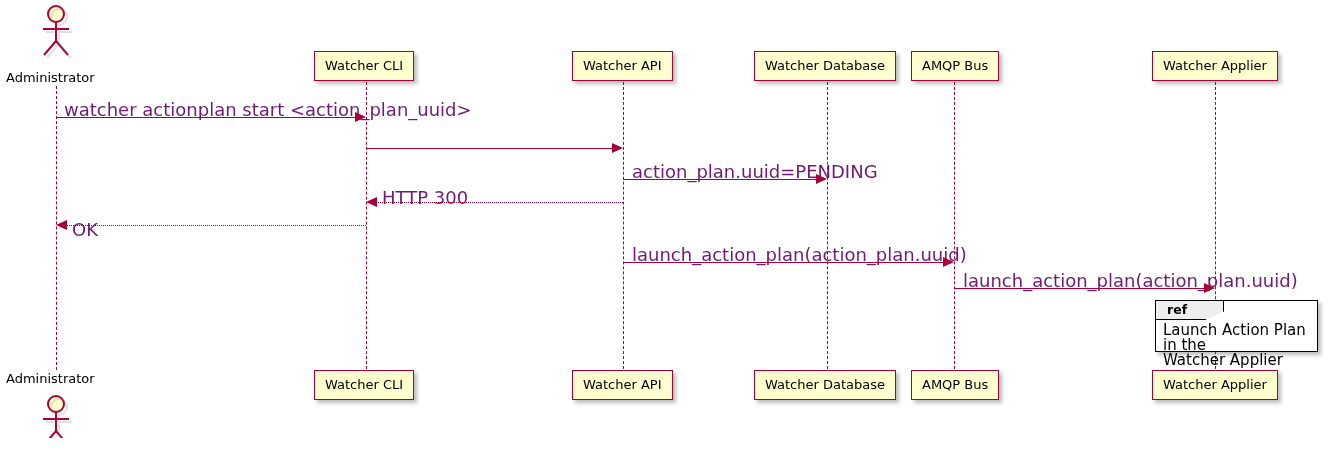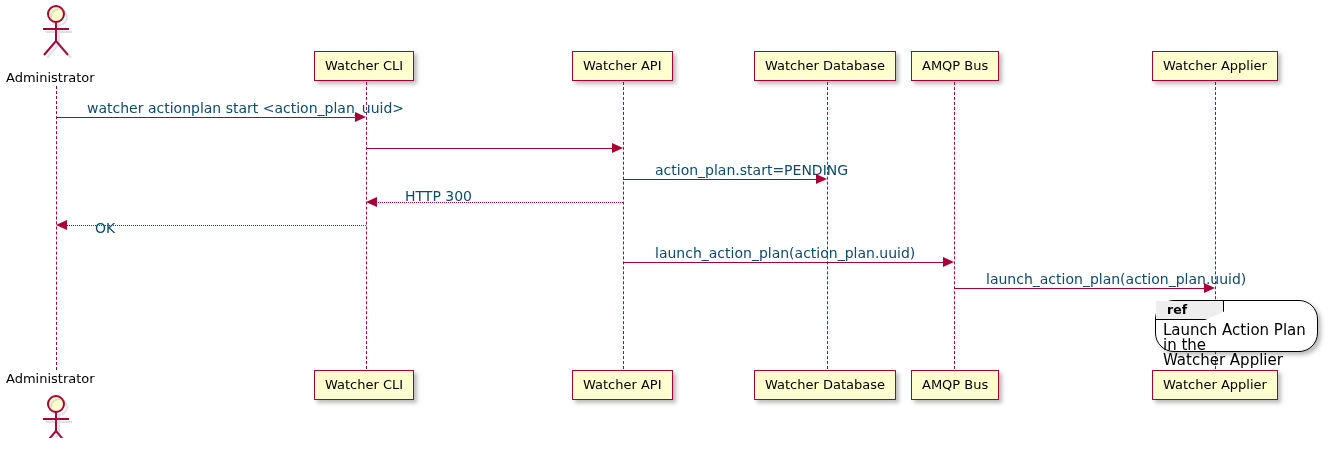--- a/index.html
+++ b/index.html
@@ -73,25 +73,24 @@
     border-bottom: 5px solid transparent;
     border-left: 11px solid #A80036;
   }
   .arrowhead.left {
     border-top: 5px solid transparent;
     border-bottom: 5px solid transparent;
     border-right: 11px solid #A80036;
   }
   .msg-label {
     position: absolute;
-    font-size: 14px;
-    color: #0c4a6e;
+    font-size: 18px;
+    color: #701a75;
     white-space: nowrap;
     line-height: 1;
-    margin-left: 23px;
   }
 
   
   .ref-box {
     position: absolute;
     box-sizing: border-box;
     background: #FFFFFF;
     border: 1.5px solid #000000;
     box-shadow: 3px 3px 4px rgba(80,80,80,0.38);
   }
@@ -168,41 +167,41 @@
   <div class="lifeline" style="left:954px;  top:82px;  height:292px;"></div>
   <div class="lifeline" style="left:1215px; top:82px;  height:292px;"></div>
 
   <div class="msg-label" style="left:64px; top:101px;">watcher actionplan start &lt;action_plan_uuid&gt;</div>
   <div class="msg-line" style="left:56px; top:117px; width:305px;"></div>
   <div class="arrowhead right" style="left:355px; top:112px;"></div>
 
   <div class="msg-line" style="left:366px; top:148px; width:252px;"></div>
   <div class="arrowhead right" style="left:612px; top:143px;"></div>
 
-  <div class="msg-label" style="left:632px; top:163px;">action_plan.start=PENDING</div>
+  <div class="msg-label" style="left:632px; top:163px;">action_plan.uuid=PENDING</div>
   <div class="msg-line" style="left:623px; top:179px; width:199px;"></div>
   <div class="arrowhead right" style="left:816px; top:174px;"></div>
 
   <div class="msg-label" style="left:382px; top:189px;">HTTP 300</div>
   <div class="msg-line dotted" style="left:372px; top:202px; width:251px;"></div>
   <div class="arrowhead left" style="left:366px; top:197px;"></div>
 
   <div class="msg-label" style="left:72px; top:221px;">OK</div>
   <div class="msg-line dotted" style="left:62px; top:225px; width:304px;"></div>
   <div class="arrowhead left" style="left:56px; top:220px;"></div>
 
   <div class="msg-label" style="left:632px; top:246px;">launch_action_plan(action_plan.uuid)</div>
   <div class="msg-line" style="left:623px; top:262px; width:326px;"></div>
   <div class="arrowhead right" style="left:943px; top:257px;"></div>
 
   <div class="msg-label" style="left:963px; top:272px;">launch_action_plan(action_plan.uuid)</div>
   <div class="msg-line" style="left:954px; top:288px; width:256px;"></div>
   <div class="arrowhead right" style="left:1204px; top:283px;"></div>
 
-  <div class="ref-box" style="left:1155px; top:300px; width:163px; height:52px;border-radius:19px;">
+  <div class="ref-box" style="left:1155px; top:300px; width:163px; height:52px;">
     <div class="ref-tab"></div>
     <div class="ref-tab-label">ref</div>
     <div class="ref-body">Launch Action Plan in the
 Watcher Applier</div>
   </div>
 
   <div class="participant" style="left:314px; top:370px;">Watcher CLI</div>
 
   <div class="participant" style="left:572px; top:370px;">Watcher API</div>
 

